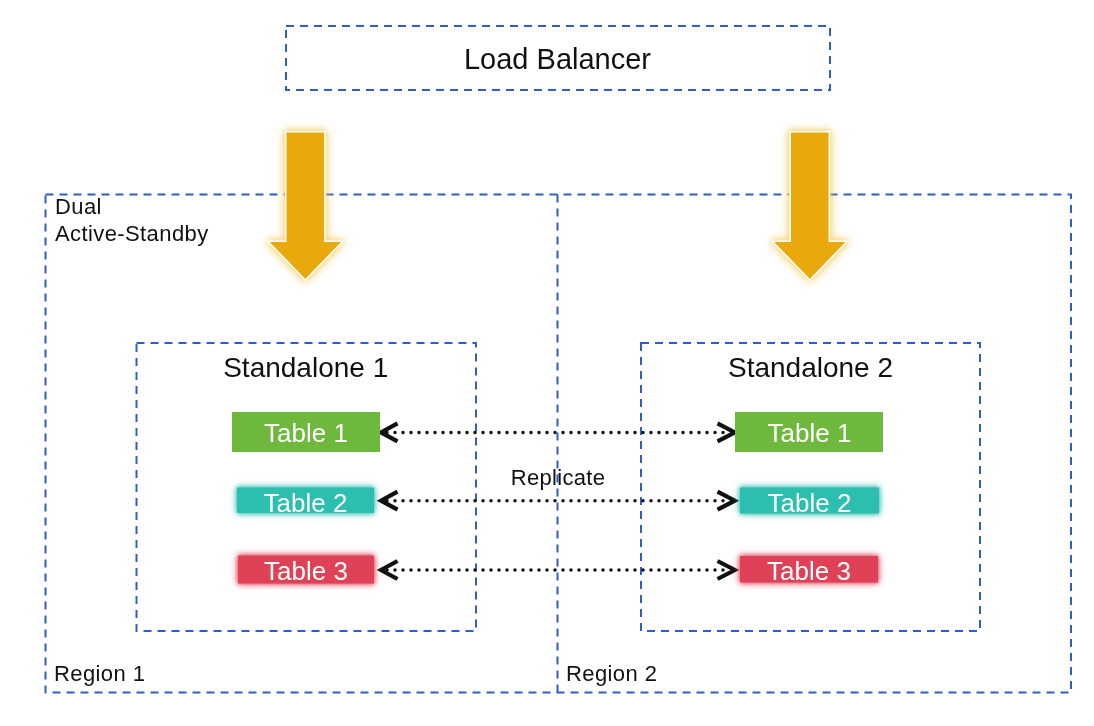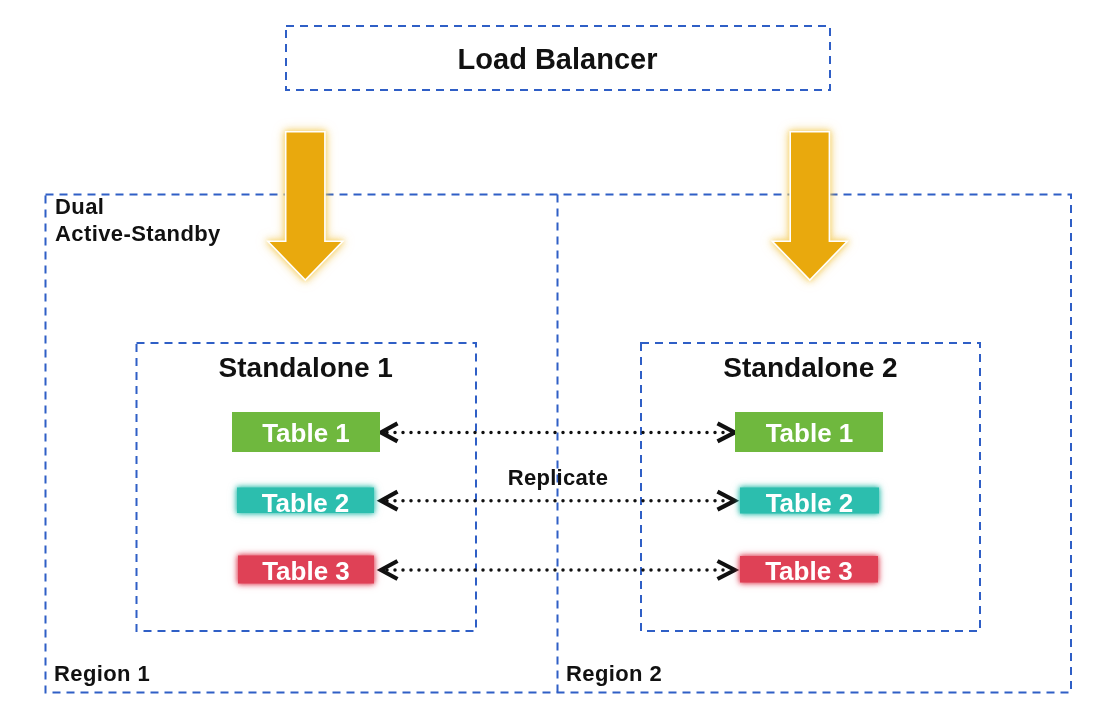--- a/index.html
+++ b/index.html
@@ -1,17 +1,17 @@
 <!DOCTYPE html>
 <html><head>
 <meta charset="utf-8">
 <style>
   html,body{margin:0;padding:0;background:#ffffff;}
   #page{position:relative;width:1094px;height:726px;background:#ffffff;overflow:hidden;
-        font-family:"Liberation Sans", sans-serif;font-weight:bold;}
+        font-family:"Liberation Sans", sans-serif;}
   svg{position:absolute;left:0;top:0;}
   .glowteal{filter:drop-shadow(0 0 2.5px rgba(44,190,174,0.95)) drop-shadow(0 0 3px rgba(44,190,174,0.65));}
   .glowred{filter:drop-shadow(0 0 2.5px rgba(223,65,86,0.95)) drop-shadow(0 0 3px rgba(223,65,86,0.65));}
   .arrowglow{filter:drop-shadow(0 0 2.5px rgba(248,215,110,0.95)) drop-shadow(0 0 5px rgba(236,180,40,0.55));}
 </style>
 </head>
 <body>
 <div id="page">
 <svg width="1094" height="726" viewBox="0 0 1094 726">
 

